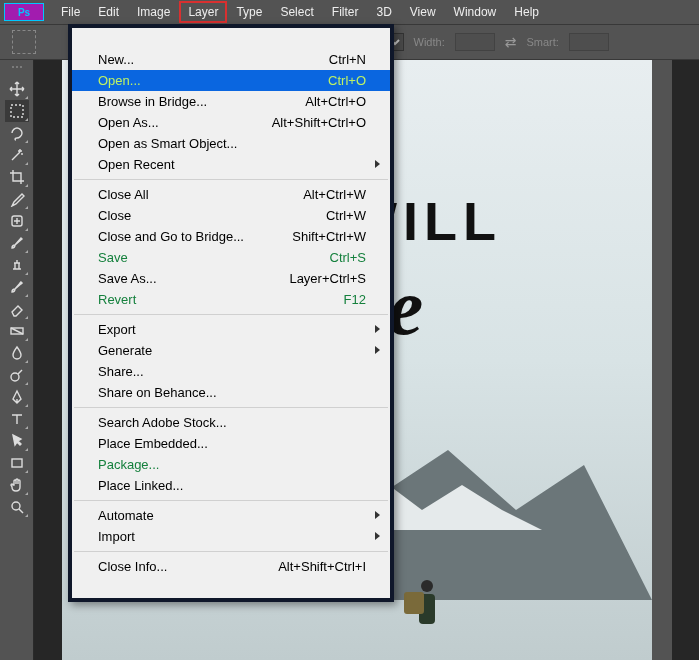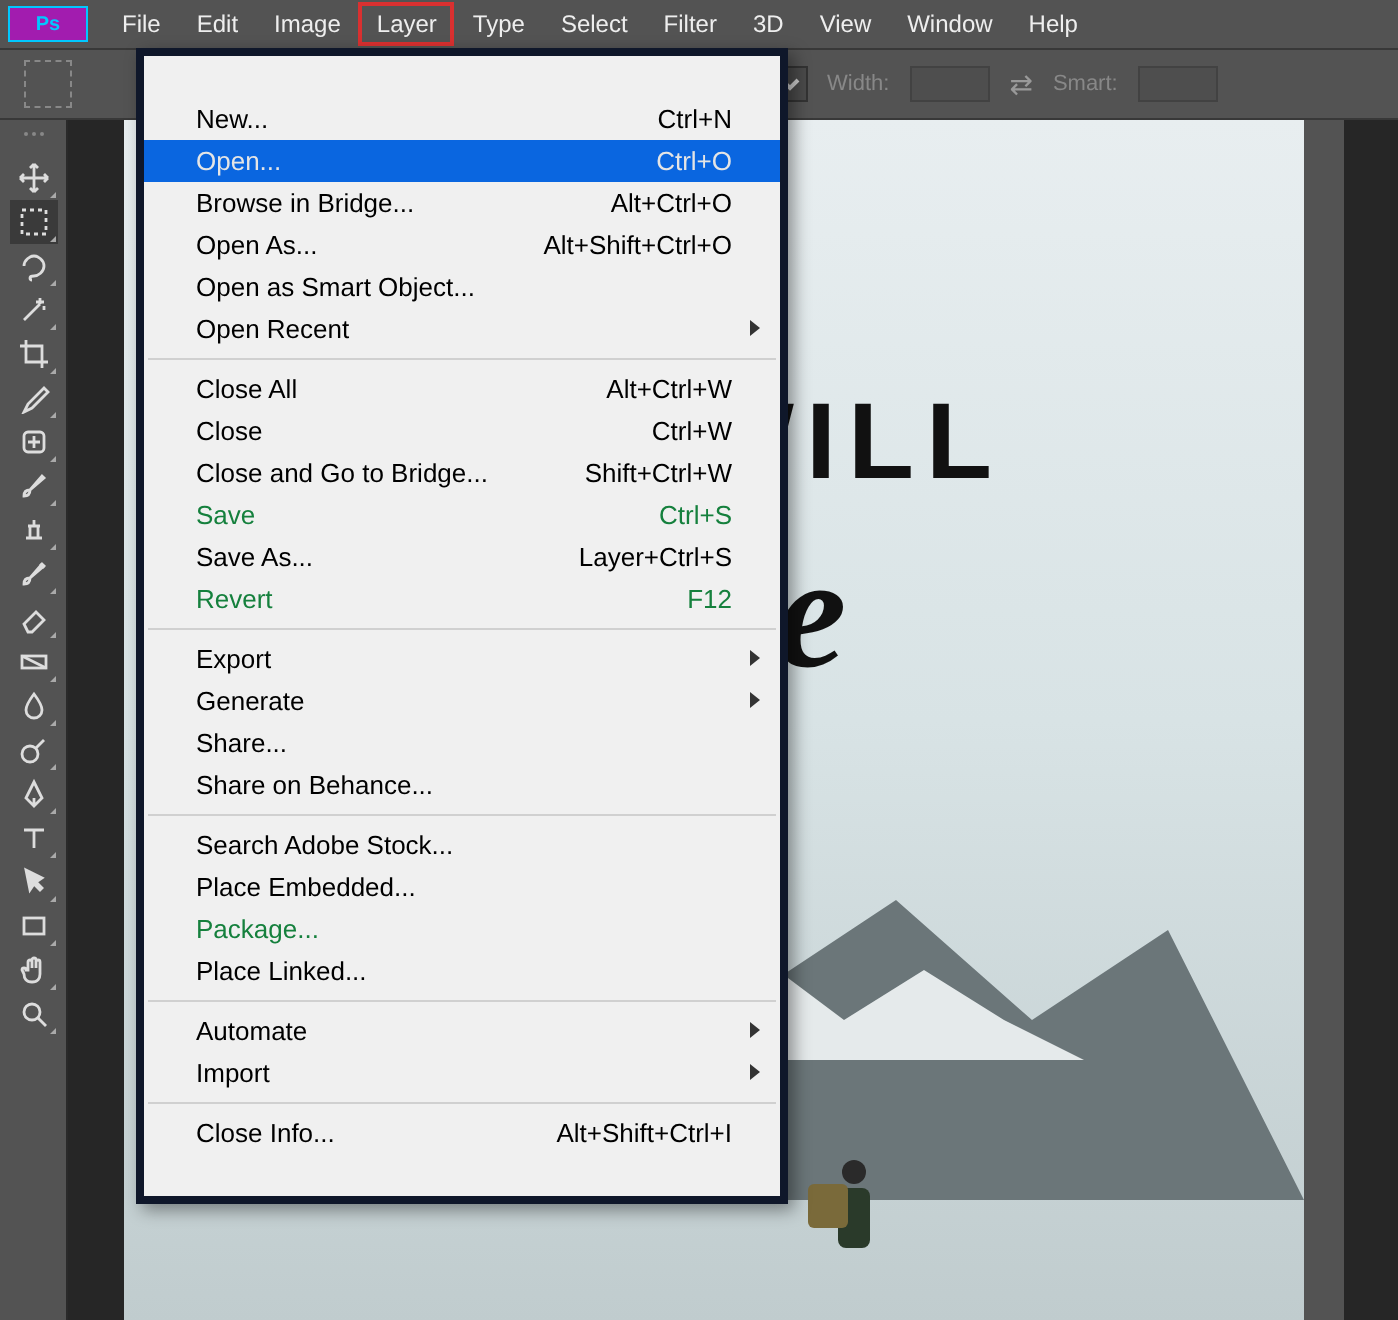--- a/index.html
+++ b/index.html
@@ -39,21 +39,21 @@
 .person .body { width:16px; height:30px; background:#2a3a2a; margin:2px auto 0; border-radius:4px;}
 .person .pack { width:20px; height:22px; background:#7a6a3a; position:absolute; left:2px; top:12px; border-radius:3px;}
 
 .canvas-text { position: absolute; left: 28px; top: 130px; width: 560px; text-align: center; }
 .t1 { font-size: 54px; font-weight: 800; letter-spacing: 6px; color: #111; font-family: "Arial Black", sans-serif; }
 .t2 { font-size: 80px; font-style: italic; font-family: "Brush Script MT", cursive; color: #111; margin-top: 10px; font-weight: bold; }
 
 
 .dropdown { position: absolute; left: 48px; top: 24px; width: 326px; background: #f0f0f0; border: 4px solid #0f172a; box-shadow: 3px 3px 8px rgba(0,0,0,0.4); color: #000; font-size: 13px; padding: 21px 0; z-index: 100; margin-left: 20px; }
 .dd-item { display: flex; justify-content: space-between; padding: 3px 24px 3px 26px; cursor: default; position: relative; }
-.dd-item.selected { background: #0a66e0; color: #e5e5e5; }
+.dd-item.selected { background: #0a66e0; color: #bef264; }
 .dd-item.disabled { color: #15803d; }
 .dd-item .arrow { position: absolute; right: 10px; top: 6px; width: 0; height: 0; border-left: 5px solid #333; border-top: 4px solid transparent; border-bottom: 4px solid transparent; }
 .dd-sep { height: 1px; background: #d0d0d0; margin: 4px 2px; }
 </style>
 </head>
 <body>
 
 <div class="menubar">
   <div class="ps-icon">Ps</div>
   <div id="menubar-items" style="display: flex;">

